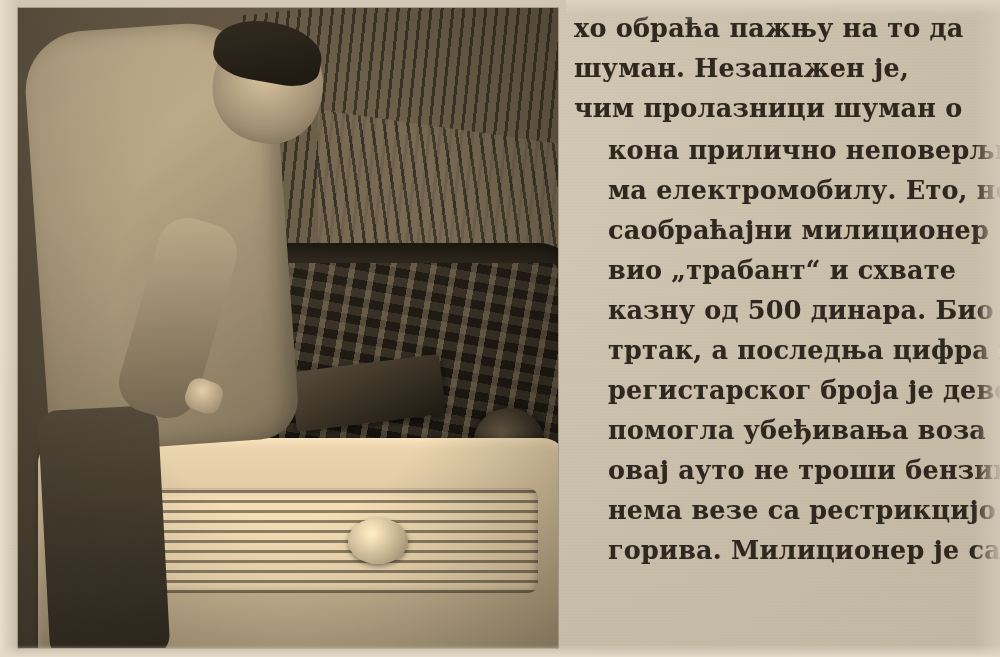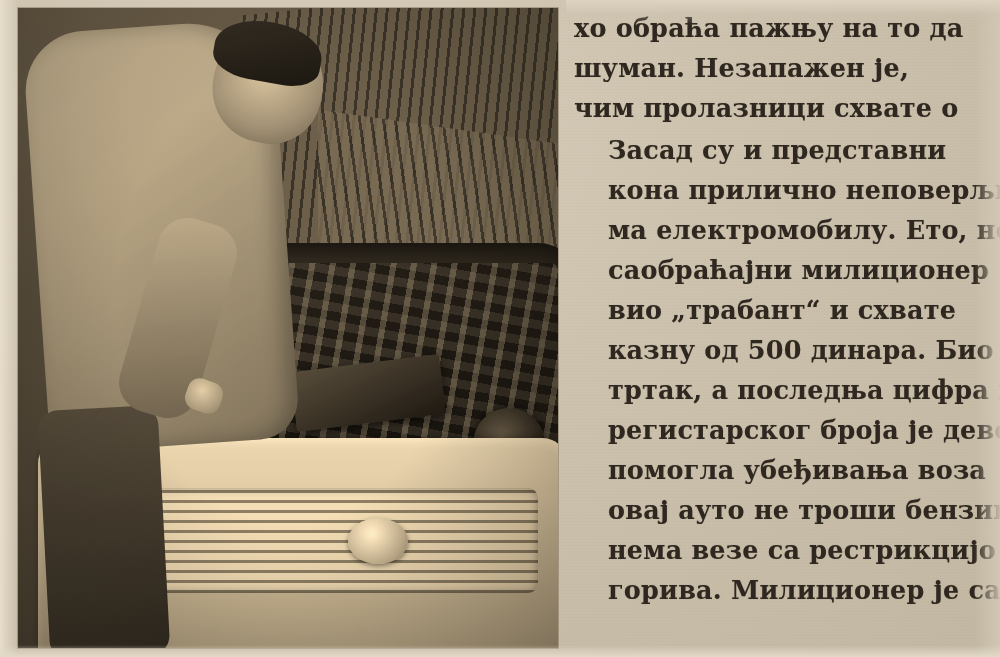--- a/index.html
+++ b/index.html
@@ -289,25 +289,24 @@
     </div>
   </div>
 
   <div class="column">
 
     <p class="para">
       <span class="line">хо обраћа пажњу на то да</span>
       <span class="line spread">
         <span>шуман.   Незапажен   је,</span>
       </span>
-      <span class="line">чим пролазници схвате о</span>
+      <span class="line">чим пролазници шуман о</span>
     </p>
 
     <p class="para indent">
-      <span class="line">Засад  су  и  представни</span>
       <span class="line">кона прилично неповерљи</span>
       <span class="line">ма електромобилу. Ето, нед</span>
       <span class="line">саобраћајни   милиционер</span>
       <span class="line">вио „трабант“  и  схвате</span>
       <span class="line">казну од 500 динара. Био</span>
       <span class="line">тртак, а последња цифра н</span>
       <span class="line">регистарског броја је деве</span>
       <span class="line">помогла   убеђивања   воза</span>
       <span class="line">овај ауто не троши бензин</span>
       <span class="line">нема  везе  са  рестрикцијо</span>

